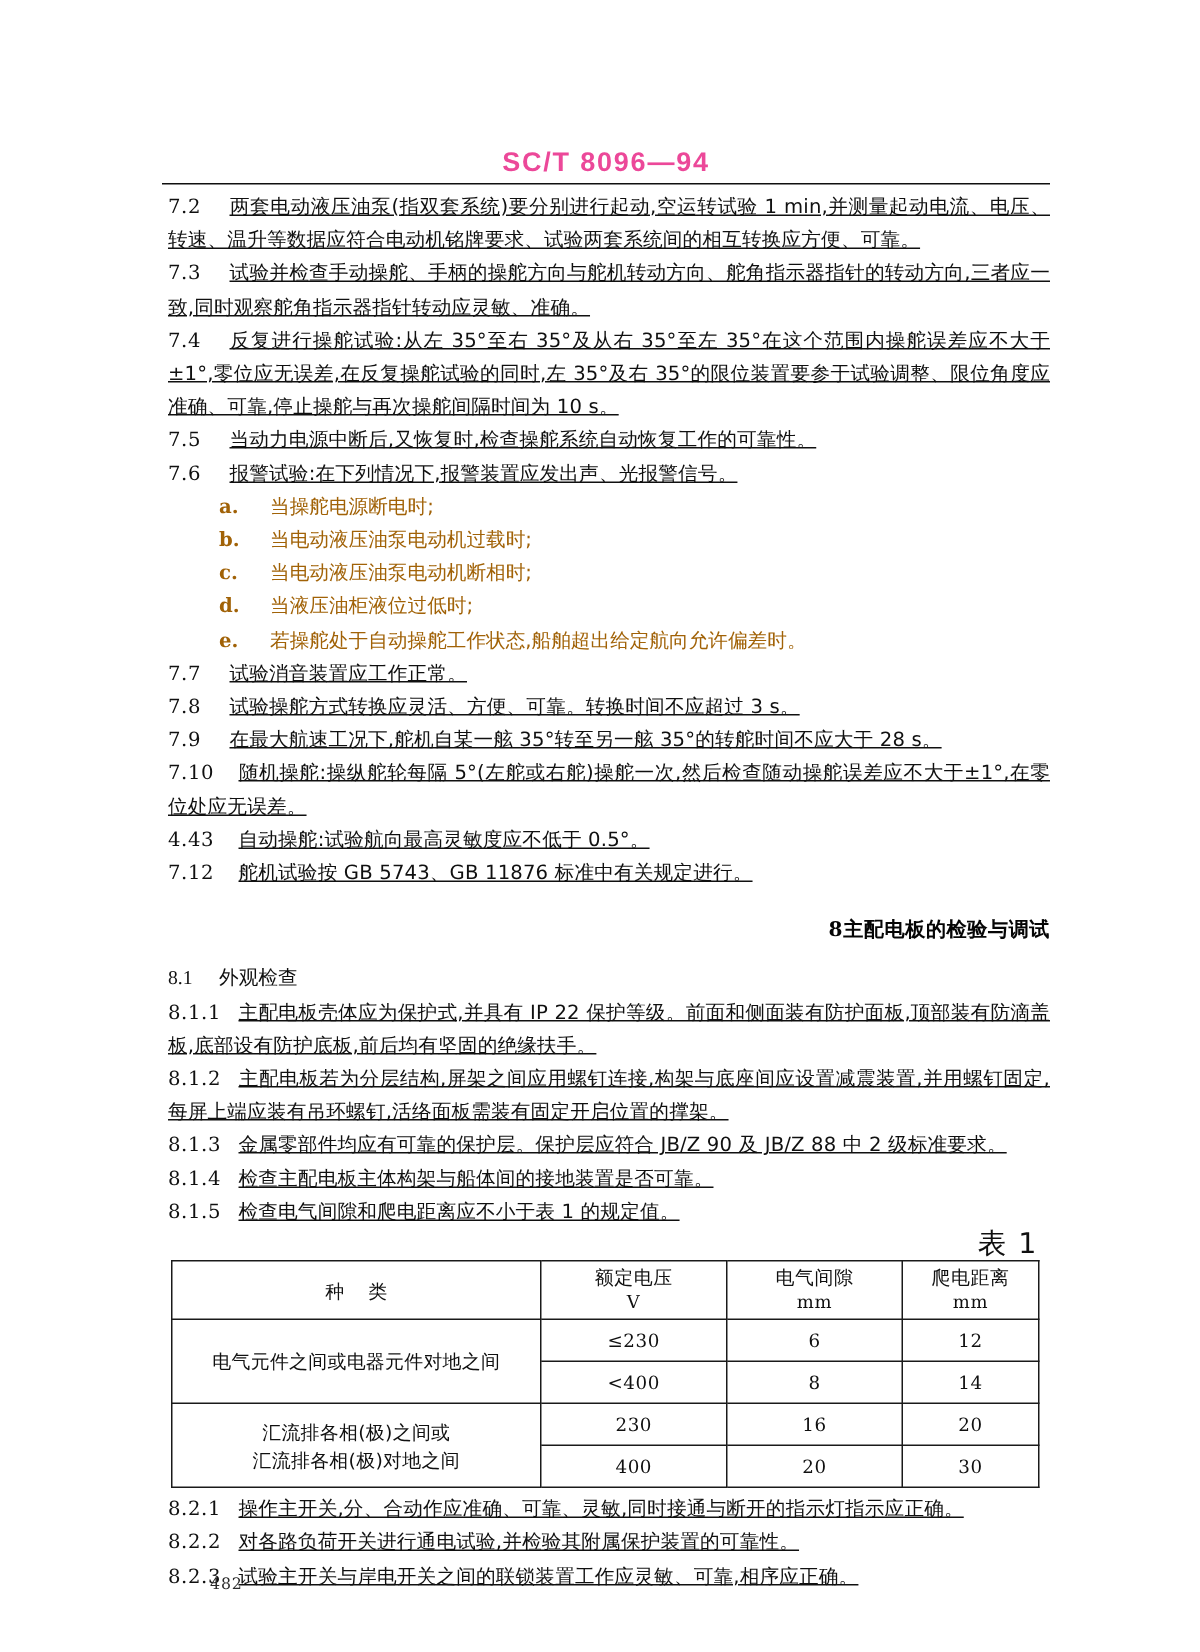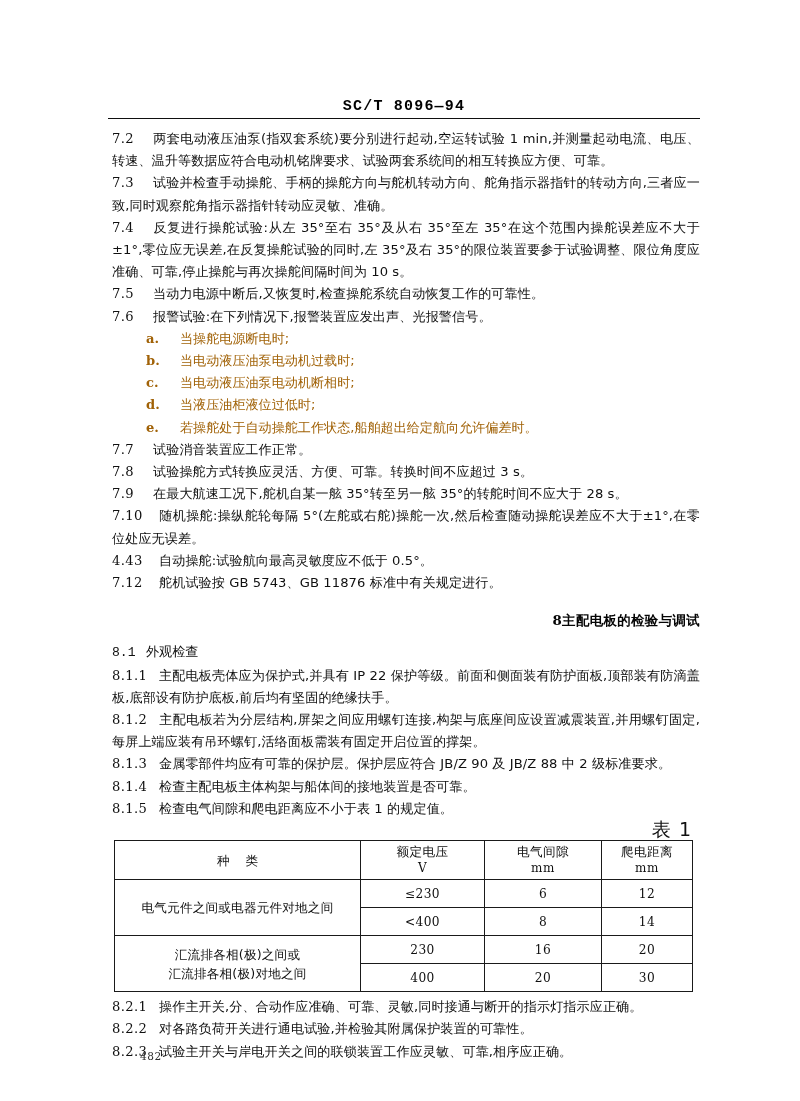--- a/index.html
+++ b/index.html
@@ -25,25 +25,25 @@
 
   
   .header {
     position: absolute;
     left: 108px;
     top: 98px;
     width: 592px;
   }
   .header-title {
     text-align: center;
-    font-family: Liberation Mono, monospace;
+    font-family: Liberation Sans, sans-serif;
     font-weight: bold;
-    font-size: 15px;
+    font-size: 18px;
     letter-spacing: 1.2px;
-    color: #000000;
+    color: #ec4899;
     padding-bottom: 3px;
   }
   .header-rule {
     border-bottom: 1.6px solid #0f0f0f;
     width: 100%;
   }
 
   
   .content {
     position: absolute;
@@ -53,20 +53,21 @@
   }
 
   .para {
     font-size: 13.1px;
     line-height: 22.2px;
     text-align: justify;
     text-justify: inter-character;
     margin: 0;
     color: #101010;
     letter-spacing: 0.1px;
+    text-decoration: underline;
   }
   .para .num {
     font-family: "DejaVu Serif", "Liberation Serif", serif;
     display: inline-block;
     min-width: 34px;
     letter-spacing: 0.4px;
   }
   .para .num.wide {
     min-width: 40px;
   }
@@ -109,21 +110,21 @@
     display: inline-block;
     min-width: 22px;
   }
   .sub-heading {
     font-size: 13.1px;
     line-height: 22.2px;
     margin: 0;
     color: #101010;
   }
   .sub-heading .num {
-    font-family: Liberation Mono, monospace;
+    font-family: Liberation Serif, serif;
     display: inline-block;
     min-width: 34px;
   }
 
   .spacer-lg { height: 15px; }
   .spacer-md { height: 9px; }
   .spacer-sm { height: 4px; }
 
   
   .table-caption {

